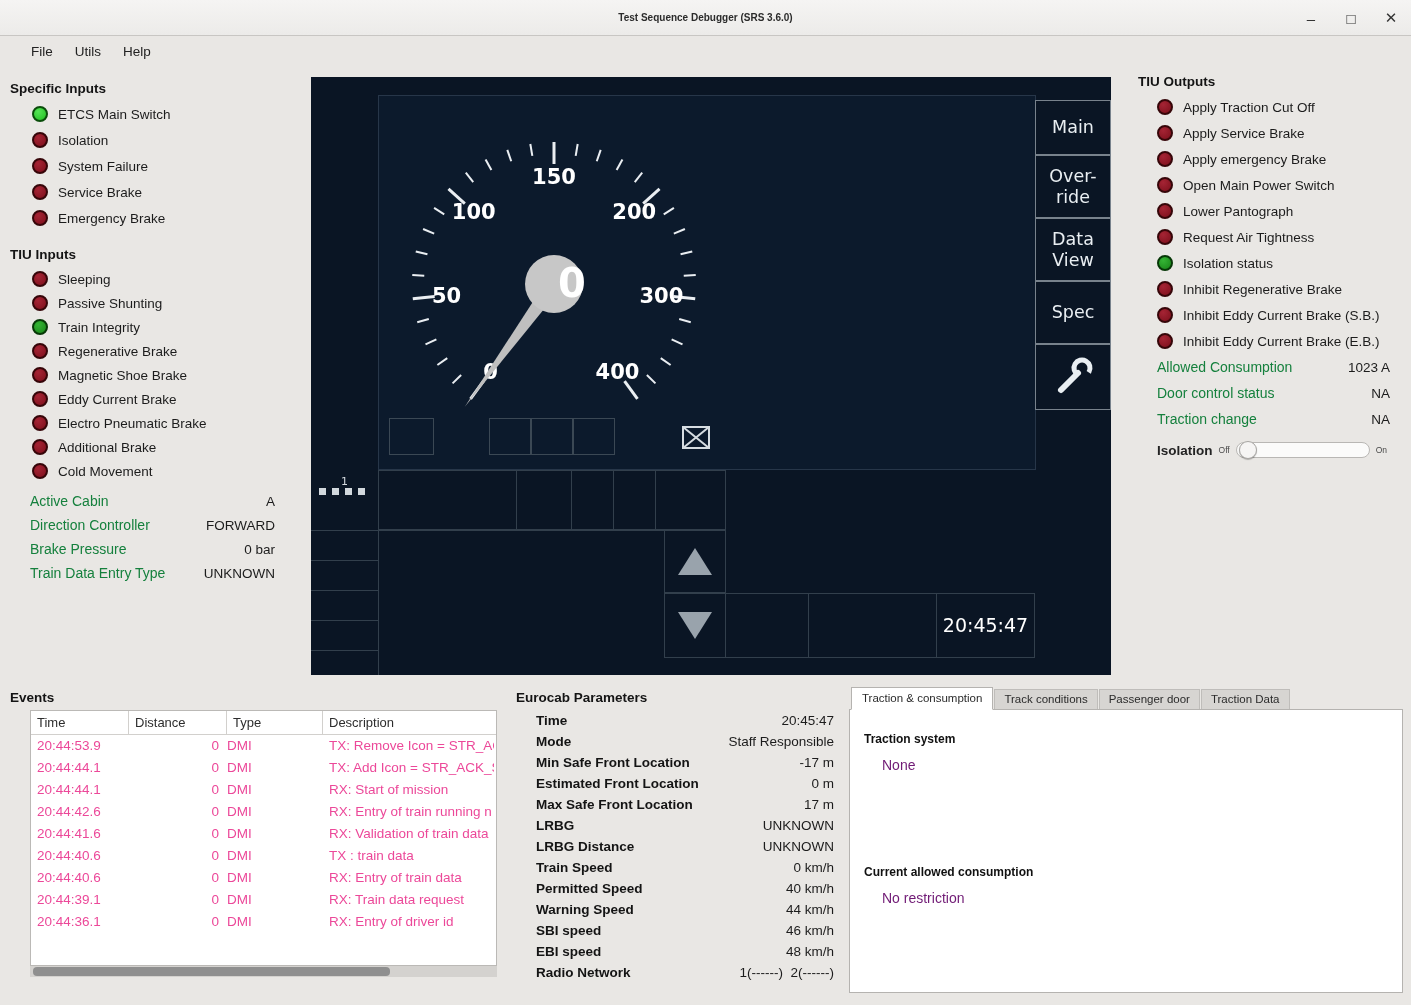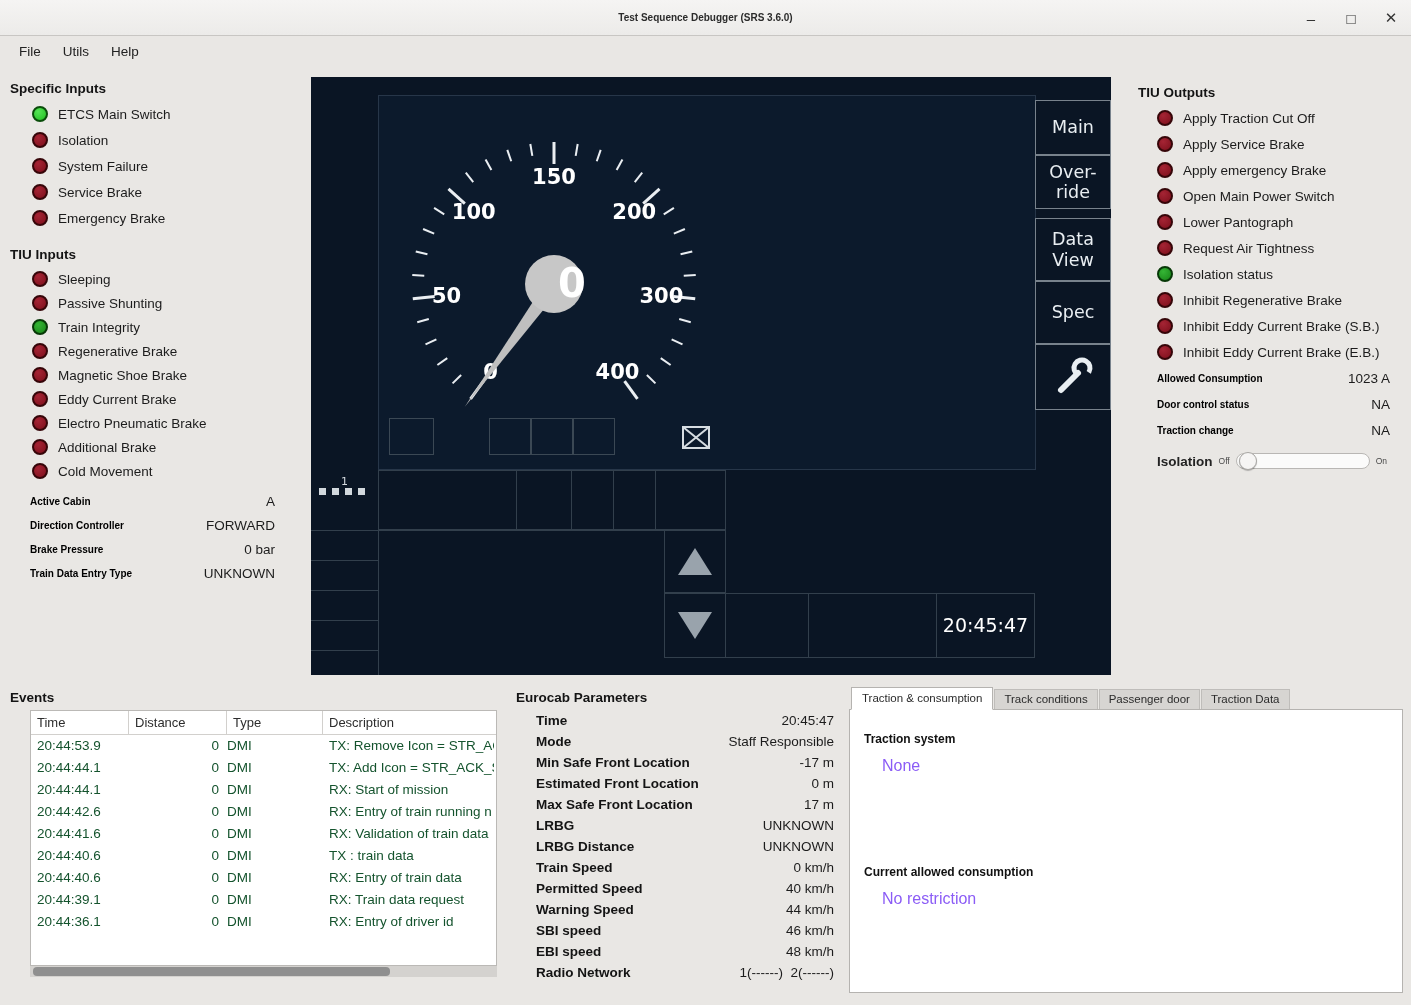--- a/index.html
+++ b/index.html
@@ -4,38 +4,38 @@
 <style>
 *{margin:0;padding:0;box-sizing:border-box}
 html,body{width:1411px;height:1005px}
 body{position:relative;background:#e9e7e4;font-family:"Liberation Sans",sans-serif;color:#232323;overflow:hidden;font-size:13.5px}
 
 
 .titlebar{position:absolute;left:0;top:0;width:1411px;height:36px;background:linear-gradient(#f5f4f3,#ecebe9);border-bottom:1px solid #c8c6c3;display:flex;align-items:center;justify-content:center}
 .titlebar .title{font-weight:bold;font-size:10px;color:#2b2b2b}
 .win-controls{position:absolute;right:10px;top:0;height:36px;display:flex;align-items:center;gap:20px}
 .win-btn{font-size:15px;color:#333;width:20px;text-align:center}
-.menubar{position:absolute;left:0;top:37px;width:1411px;height:29px;display:flex;align-items:center;padding-left:8px}
+.menubar{position:absolute;left:0;top:37px;width:1411px;height:29px;display:flex;align-items:center;padding-left:20px}
 .menu-item{padding:4px 11px;font-size:13.5px;color:#222}
 
 
 .left-panel{position:absolute;left:10px;top:77px;width:300px}
-.right-panel{position:absolute;left:1138px;top:81px;width:252px}
+.right-panel{position:absolute;left:1138px;top:70px;width:252px}
 .sec-title{font-weight:bold;font-size:13.5px;color:#141414;margin:4px 0 5px 0}
 .led-row{display:flex;align-items:center;height:26px;padding-left:22px;gap:10px}
 .led-row.compact{height:24px}
 .right-panel .led-row{padding-left:19px}
 .led{width:16px;height:16px;border-radius:50%;flex:none}
 .led[data-state="red"]{background:radial-gradient(circle at 35% 30%,#a52434,#7c0f1b);border:2px solid #360609}
 .led[data-state="green"]{background:radial-gradient(circle at 35% 30%,#35b535,#178517);border:2px solid #073807}
 .led[data-state="bright-green"]{background:radial-gradient(circle at 35% 30%,#55e555,#1fbf1f);border:2px solid #0a4d0a}
 .led-label{font-size:13.5px;color:#1c1c1c}
 .kv-row{display:flex;align-items:center;height:24px;padding-left:20px;width:265px}
 .right-panel .kv-row{height:26px;padding-left:19px;width:252px}
-.kv-row .k{font-weight:bold;font-size:10px;color:#000000}
+.kv-row .k{font-weight:normal;font-size:14px;color:#15803d}
 .kv-row .v{margin-left:auto;font-size:13.5px;color:#1c1c1c}
 .gap12{height:12px}.gap6{height:6px}
 .iso-row{display:flex;align-items:center;padding-left:19px;margin-top:8px;gap:6px;height:20px}
 .iso-label{font-weight:bold;font-size:13.5px}
 .iso-mini{font-size:8.5px;color:#4a4a4a}
 .iso-slider{position:relative;width:134px;height:16px;background:#fbfbfa;border:1px solid #b9b7b4;border-radius:8px}
 .iso-knob{position:absolute;left:2px;top:-2px;width:18px;height:18px;border-radius:50%;background:#f6f5f4;border:1px solid #a8a6a3;box-shadow:0 1px 1px rgba(0,0,0,.25)}
 
 
 .dmi{position:absolute;left:311px;top:77px;width:800px;height:598px;background:#0a1524;font-family:"DejaVu Sans",sans-serif}
@@ -53,41 +53,41 @@
 .tri-down{width:0;height:0;border-left:17px solid transparent;border-right:17px solid transparent;border-top:27px solid #99a3ac}
 .br-box{position:absolute;left:414px;top:516px;width:310px;height:65px;border:1px solid #323f4c}
 .clock{position:absolute;left:210px;top:0;width:99px;height:63px;line-height:63px;text-align:center;color:#fff;font-size:19px}
 
 
 .events-panel{position:absolute;left:10px;top:686px;width:487px}
 .ev-table{margin-left:20px;width:467px;height:256px;background:#fff;border:1px solid #bbb9b6;overflow:hidden}
 .ev-head{display:flex;height:24px;border-bottom:1px solid #d2d0cd;background:#fff}
 .ev-hc{font-size:13px;color:#2d2d2d;padding:4px 0 0 6px;border-right:1px solid #d2d0cd}
 .ev-row{display:flex;height:22px}
-.ev-c{font-size:13.5px;color:#14532d;padding:3px 0 0 6px;white-space:nowrap;overflow:hidden}
+.ev-c{font-size:13.5px;color:#ec4899;padding:3px 0 0 6px;white-space:nowrap;overflow:hidden}
 .c-time{width:98px;flex:none}.c-dist{width:98px;flex:none}.c-type{width:96px;flex:none}.c-desc{width:171px;flex:none}
 .ev-c.c-dist{text-align:right;padding-right:8px;padding-left:0}
 .ev-c.c-type{text-align:left;padding-left:0}
 .ev-scroll{margin-left:20px;width:467px;height:11px;background:#d4d2cf;position:relative}
 .ev-thumb{position:absolute;left:3px;top:1px;width:357px;height:9px;background:#8f8f8f;border-radius:4px}
 
 
 .eurocab{position:absolute;left:516px;top:686px;width:318px}
 .ec-row{display:flex;align-items:center;height:21px;padding-left:20px}
 .ec-row .k{font-weight:bold;font-size:13.5px;color:#141414}
 .ec-row .v{margin-left:auto;font-size:13.5px;color:#1c1c1c;white-space:pre}
 
 
 .tabs-panel{position:absolute;left:849px;top:687px;width:554px;height:306px}
 .tab-bar{display:flex;align-items:flex-end;height:22px;padding-left:2px}
 .tab{font-size:11.5px;color:#2b2b2b;background:#d7d5d2;border:1px solid #bfbdba;border-bottom:none;padding:3px 9px 4px;margin-right:1px;white-space:nowrap}
 .tab.active{background:#fff;border:1px solid #b5b3b0;border-bottom:1px solid #fff;padding:4px 10px 5px;position:relative;z-index:2;margin-bottom:-1px}
 .tab-body{position:relative;height:284px;background:#fff;border:1px solid #b5b3b0}
 .tab-h{position:absolute;font-weight:bold;font-size:12px;color:#111}
-.tab-v{position:absolute;font-size:16px;color:#8b5cf6}
+.tab-v{position:absolute;font-size:14px;color:#701a75}
 </style>
 </head>
 <body>
 
 <div class="titlebar">
   <span class="title">Test Sequence Debugger (SRS 3.6.0)</span>
   <div class="win-controls">
     <span class="win-btn">–</span>
     <span class="win-btn">□</span>
     <span class="win-btn">✕</span>
@@ -298,21 +298,21 @@
     <svg style="position:absolute;left:302px;top:326px" width="30" height="30">
       <rect x="2" y="5" width="26" height="21" fill="none" stroke="#d7dde2" stroke-width="2"></rect>
       <line x1="2" y1="5" x2="28" y2="26" stroke="#d7dde2" stroke-width="2"></line>
       <line x1="28" y1="5" x2="2" y2="26" stroke="#d7dde2" stroke-width="2"></line>
     </svg>
   </div>
 
   <div class="dmi-btn" style="top:23px;height:55px">
       <span>Main</span>
     </div>
-  <div class="dmi-btn" style="top:78px;height:54px">
+  <div class="dmi-btn" style="top:78px;height:63px">
       <span>Over-ride</span>
     </div>
   <div class="dmi-btn" style="top:141px;height:63px">
       <span>Data View</span>
     </div>
   <div class="dmi-btn" style="top:204px;height:63px">
       <span>Spec</span>
     </div>
   <div class="dmi-btn" style="top:267px;height:66px">
     <svg width="46" height="42" viewBox="0 0 46 42">

